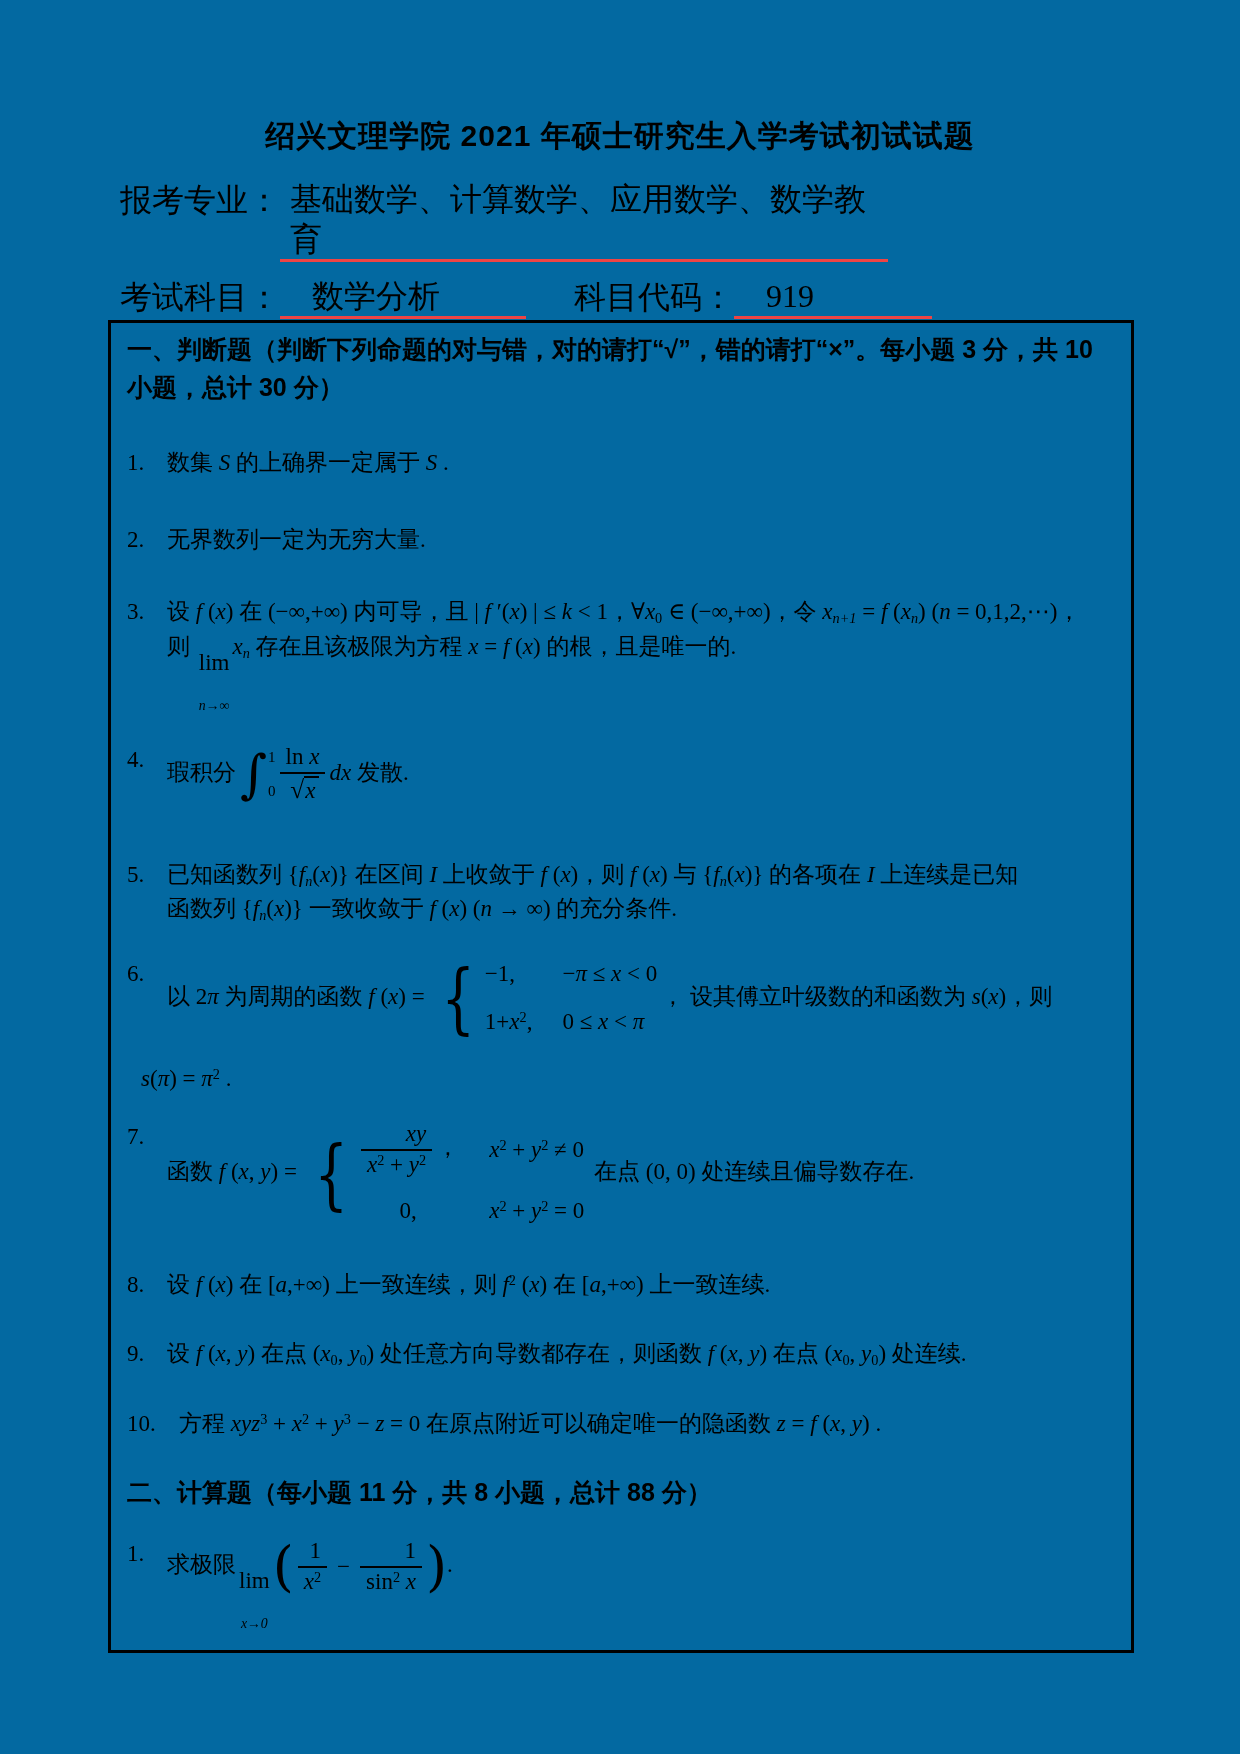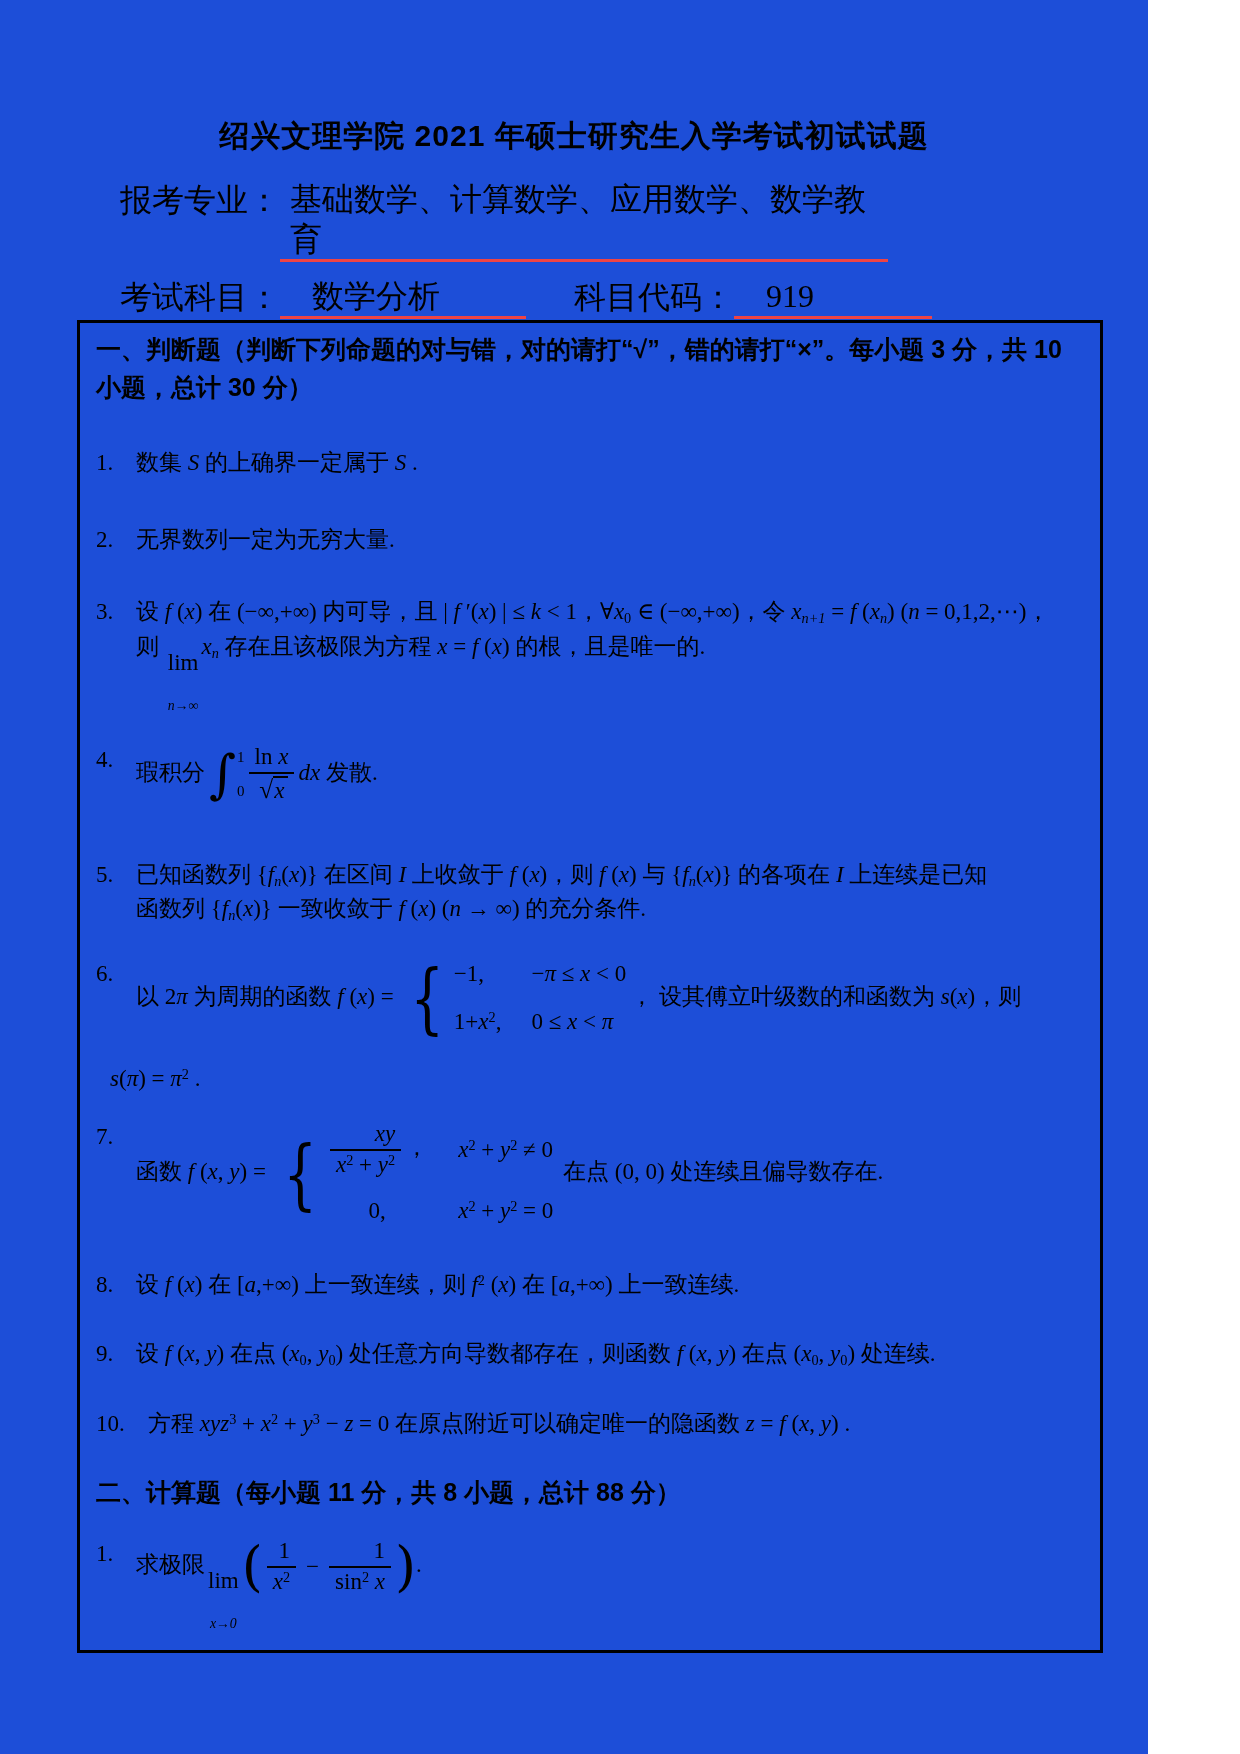--- a/index.html
+++ b/index.html
@@ -2,21 +2,21 @@
 <html><head>
 <meta charset="utf-8">
 <style>
   * { margin:0; padding:0; box-sizing:border-box; }
   html,body { background:#ffffff; }
   body {
     width:1240px; height:1754px;
     color:#000;
     font-family:"Liberation Serif","DejaVu Serif",serif;
   }
-  .page { position:relative; width:1148px; height:1754px; overflow:hidden; background:#1d4ed8; }
+  .page { position:relative; width:1240px; height:1754px; overflow:hidden; background:#0369a1; }
 
   
   .title {
     padding-top:116px; text-align:center;
     font-size:30px; font-weight:bold;
     font-family:"Liberation Sans","DejaVu Sans",sans-serif;
     letter-spacing:1px;
   }
   .hdr-row { margin-left:120px; margin-right:100px; display:flex; align-items:flex-start; font-size:32px; }
   .hdr-row1 { margin-top:22px; }
@@ -29,21 +29,21 @@
   .hdr-gap { width:48px; flex:none; }
 
   .notice {
     margin:26px 0 8px 120px;
     font-size:21px; font-weight:bold;
     font-family:"Liberation Sans","DejaVu Sans",sans-serif;
   }
 
   
   .exam-box {
-    margin-left:77px; width:1026px;
+    margin-left:108px; width:1026px;
     border:3px solid #000;
     padding:8px 16px 18px 16px;
   }
   .sec-head {
     font-size:25px; font-weight:bold; line-height:1.5;
     font-family:"Liberation Sans","DejaVu Sans",sans-serif;
   }
   .sec-head-2 { margin-top:32px; }
 
   

